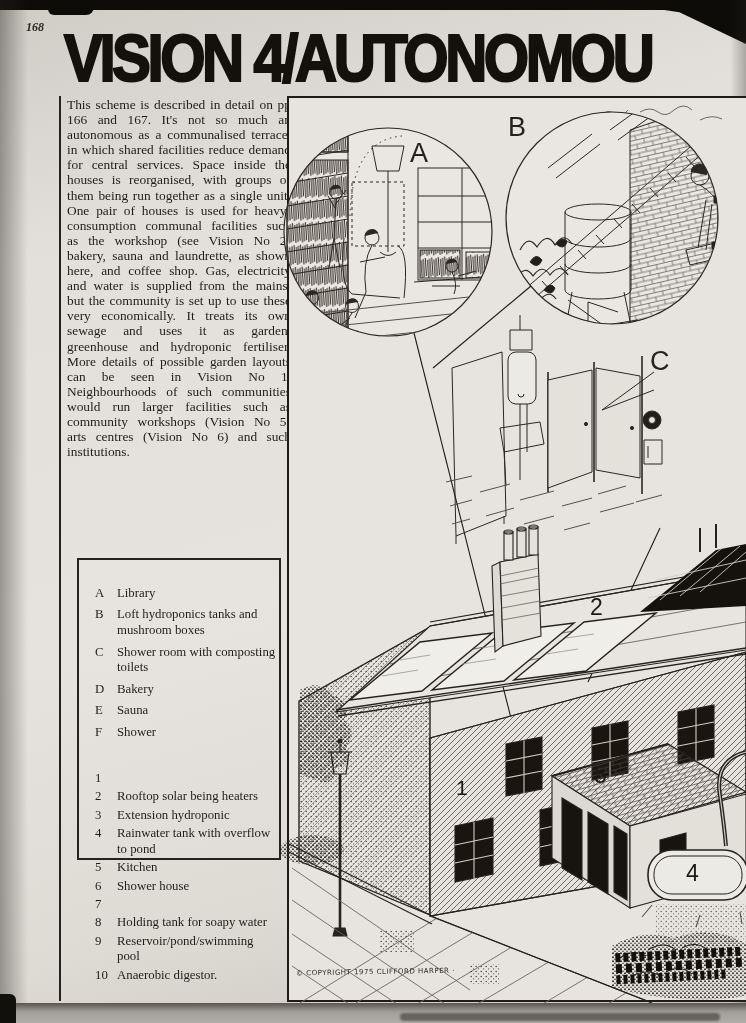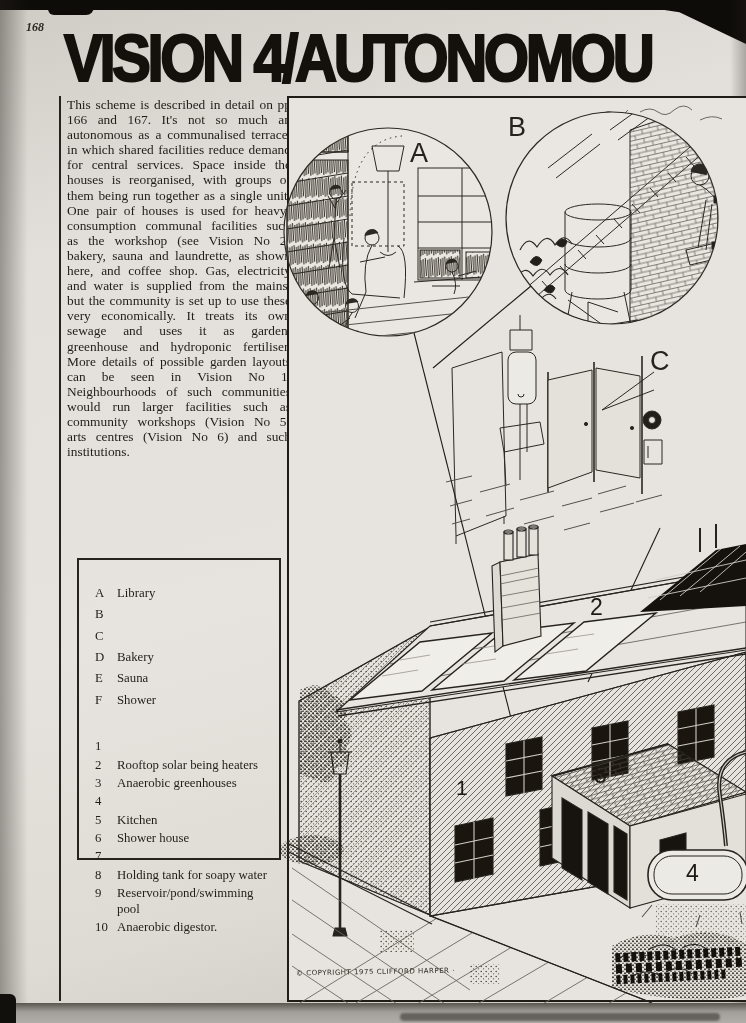--- a/index.html
+++ b/index.html
@@ -66,23 +66,25 @@
   <div class="col-rule"></div>
   <p class="body-text">This scheme is described in detail on pp 166 and 167. It's not so much an autonomous as a communalised terrace, in which shared facilities reduce demand for central services. Space inside the houses is reorganised, with groups of them being run together as a single unit. One pair of houses is used for heavy-consumption communal facilities such as the workshop (see Vision No 2) bakery, sauna and laundrette, as shown here, and coffee shop. Gas, electricity and water is supplied from the mains, but the community is set up to use these very economically. It treats its own sewage and uses it as garden, greenhouse and hydroponic fertiliser. More details of possible garden layouts can be seen in Vision No 1. Neighbourhoods of such communities would run larger facilities such as community workshops (Vision No 5) arts centres (Vision No 6) and such institutions.</p>
 
   <div class="legend">
     <div class="lrow">
         <span class="lkey">A</span>
         <span>Library</span>
       </div>
     <div class="lrow">
         <span class="lkey">B</span>
+        <span>Loft hydroponics tanks and mushroom boxes</span>
       </div>
     <div class="lrow">
         <span class="lkey">C</span>
+        <span>Shower room with composting toilets</span>
       </div>
     <div class="lrow">
         <span class="lkey">D</span>
         <span>Bakery</span>
       </div>
     <div class="lrow">
         <span class="lkey">E</span>
         <span>Sauna</span>
       </div>
     <div class="lrow">
@@ -92,24 +94,25 @@
     <div class="lgap"></div>
     <div class="nrow">
         <span class="lkey">1</span>
       </div>
     <div class="nrow">
         <span class="lkey">2</span>
         <span>Rooftop solar being heaters</span>
       </div>
     <div class="nrow">
         <span class="lkey">3</span>
-        <span>Anaerobic greenhouses</span>
+        <span>Extension hydroponic</span>
       </div>
     <div class="nrow">
         <span class="lkey">4</span>
+        <span>Rainwater tank with overflow to pond</span>
       </div>
     <div class="nrow">
         <span class="lkey">5</span>
         <span>Kitchen</span>
       </div>
     <div class="nrow">
         <span class="lkey">6</span>
         <span>Shower house</span>
       </div>
     <div class="nrow">

